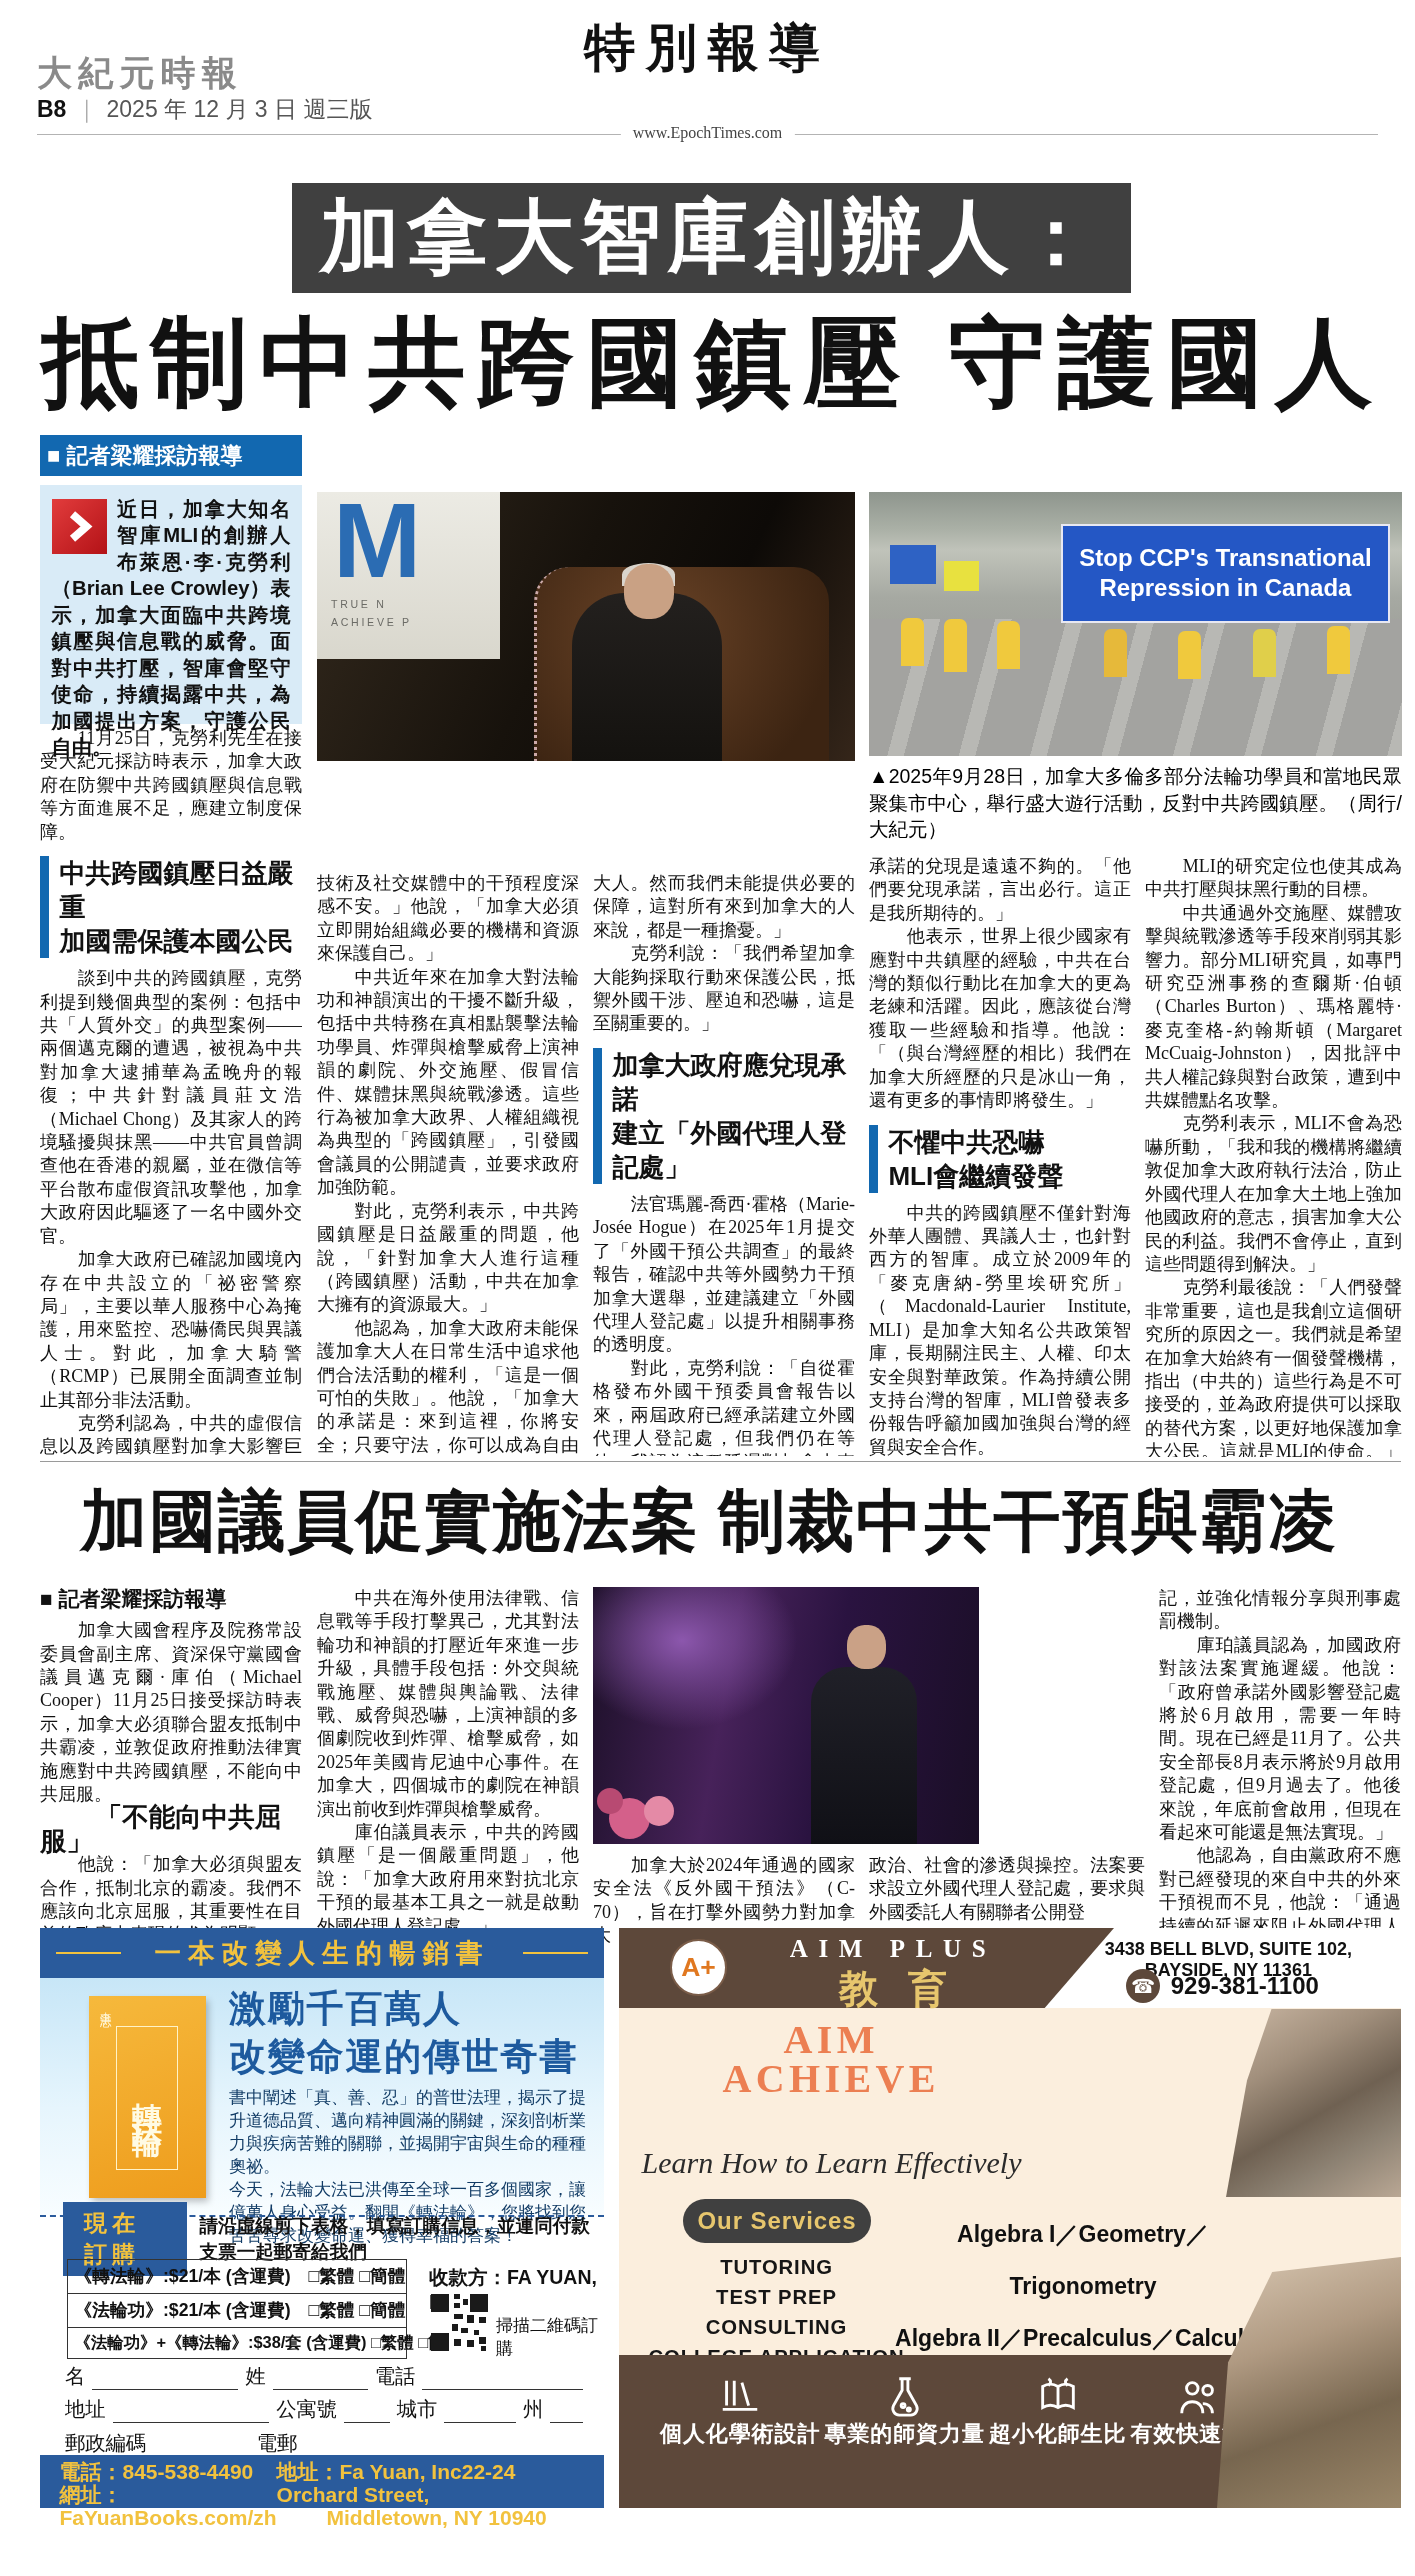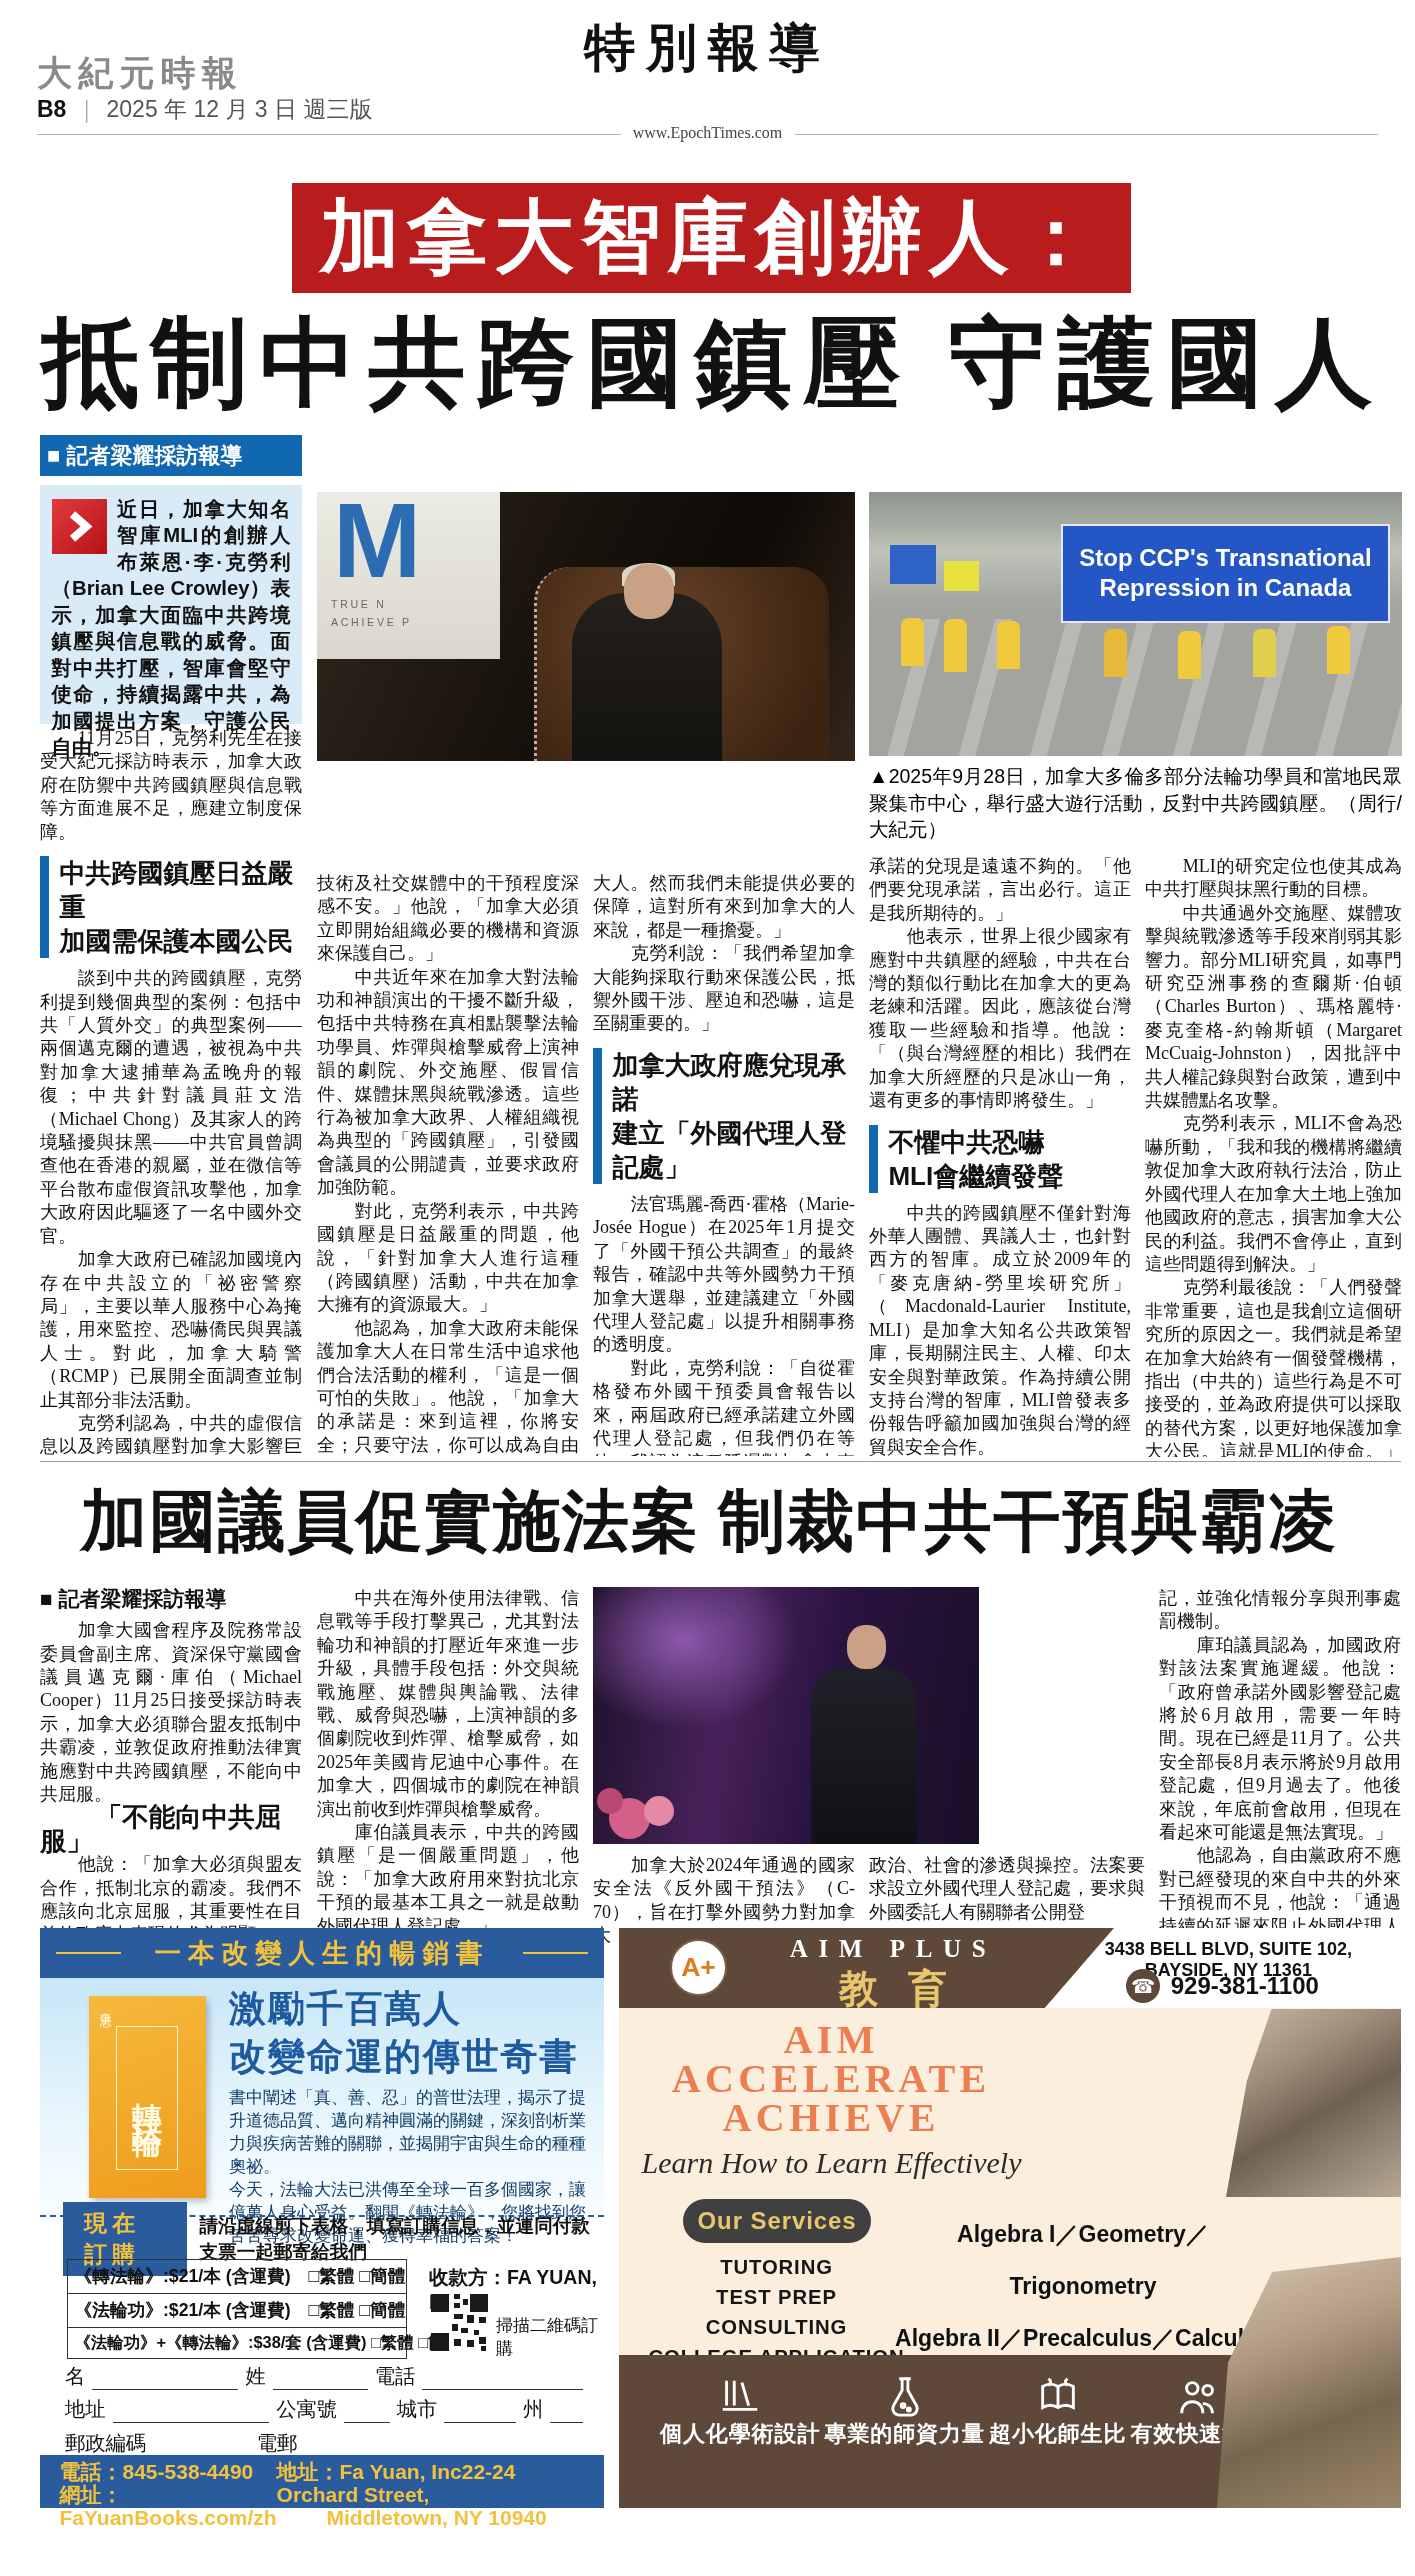--- a/index.html
+++ b/index.html
@@ -10,21 +10,21 @@
   
   .mast-logo{left:37px;top:50px;font-size:35px;font-weight:bold;color:#8a8a8a;letter-spacing:6.2px;}
   .mast-info{left:37px;top:94px;font-size:23px;}
   .mast-info .pg{font-weight:bold;color:#111;}
   .mast-info .sep{color:#aaa;margin:0 8.8px;}
   .mast-info .dt{color:#555;font-family:"Liberation Sans","DejaVu Sans",sans-serif;}
   .section-title{left:0;top:14px;width:100%;text-align:center;font-size:51px;font-weight:bold;letter-spacing:10.6px;}
   .head-rule{left:37px;top:134px;width:1341px;border-top:1.8px solid #b3b3b3;height:0;}
   .site-label{left:50%;top:124px;transform:translateX(-50%);background:#fff;padding:0 12.4px;font-size:16px;color:#444;}
   
-  .kicker{left:292px;top:183px;width:839px;height:110px;background:#b91c1c;color:#fff;
+  .kicker{left:292px;top:183px;width:839px;height:110px;background:#404040;color:#fff;
           display:flex;align-items:center;justify-content:center;font-weight:bold;font-size:80px;letter-spacing:7px;}
   .headline1{left:42px;top:299px;width:1332px;font-size:97px;font-weight:900;letter-spacing:1.8px;
              text-align:justify;text-align-last:justify;white-space:nowrap;}
   .headline2{left:40px;top:1476px;width:1338px;font-size:67px;font-weight:900;letter-spacing:1.8px;text-align:center;white-space:nowrap;}
   
   .rep-bar{left:40px;top:435px;width:262px;height:41px;background:#1268b0;color:#fff;font-weight:bold;
            font-size:22px;display:flex;align-items:center;padding-left:7px;box-sizing:border-box;}
   .intro-box{left:40px;top:485px;width:262px;height:239px;background:#d9ebf7;padding:10.6px 11.5px;box-sizing:border-box;
              font-size:20.3px;line-height:26.5px;font-weight:bold;text-align:justify;}
   .arrow-chip{float:left;width:55px;height:55px;margin:3.5px 10.6px 1.8px 0;background:linear-gradient(135deg,#e23c3c 0%,#b31217 100%);
@@ -385,21 +385,20 @@
       <div class="jiaoyu">教育</div>
       <div class="rad-addr">3438 BELL BLVD, SUITE 102, BAYSIDE, NY 11361</div>
       <div class="rad-phone">
         <span class="pic">☎</span>
         <span class="num">929-381-1100</span>
       </div>
     </div>
     <div class="rad-body">
       <div class="rad-slogan">
         <div>AIM</div>
-        <div>ACCELERATE</div>
         <div>ACHIEVE</div>
       </div>
       <div class="rad-script">Learn How to Learn Effectively</div>
       <div class="rad-pill">Our Services</div>
       <div class="rad-services">
           <p>TUTORING</p>
           <p>TEST PREP</p>
           <p>CONSULTING</p>
           <p>COLLEGE APPLICATION</p>
         </div>

